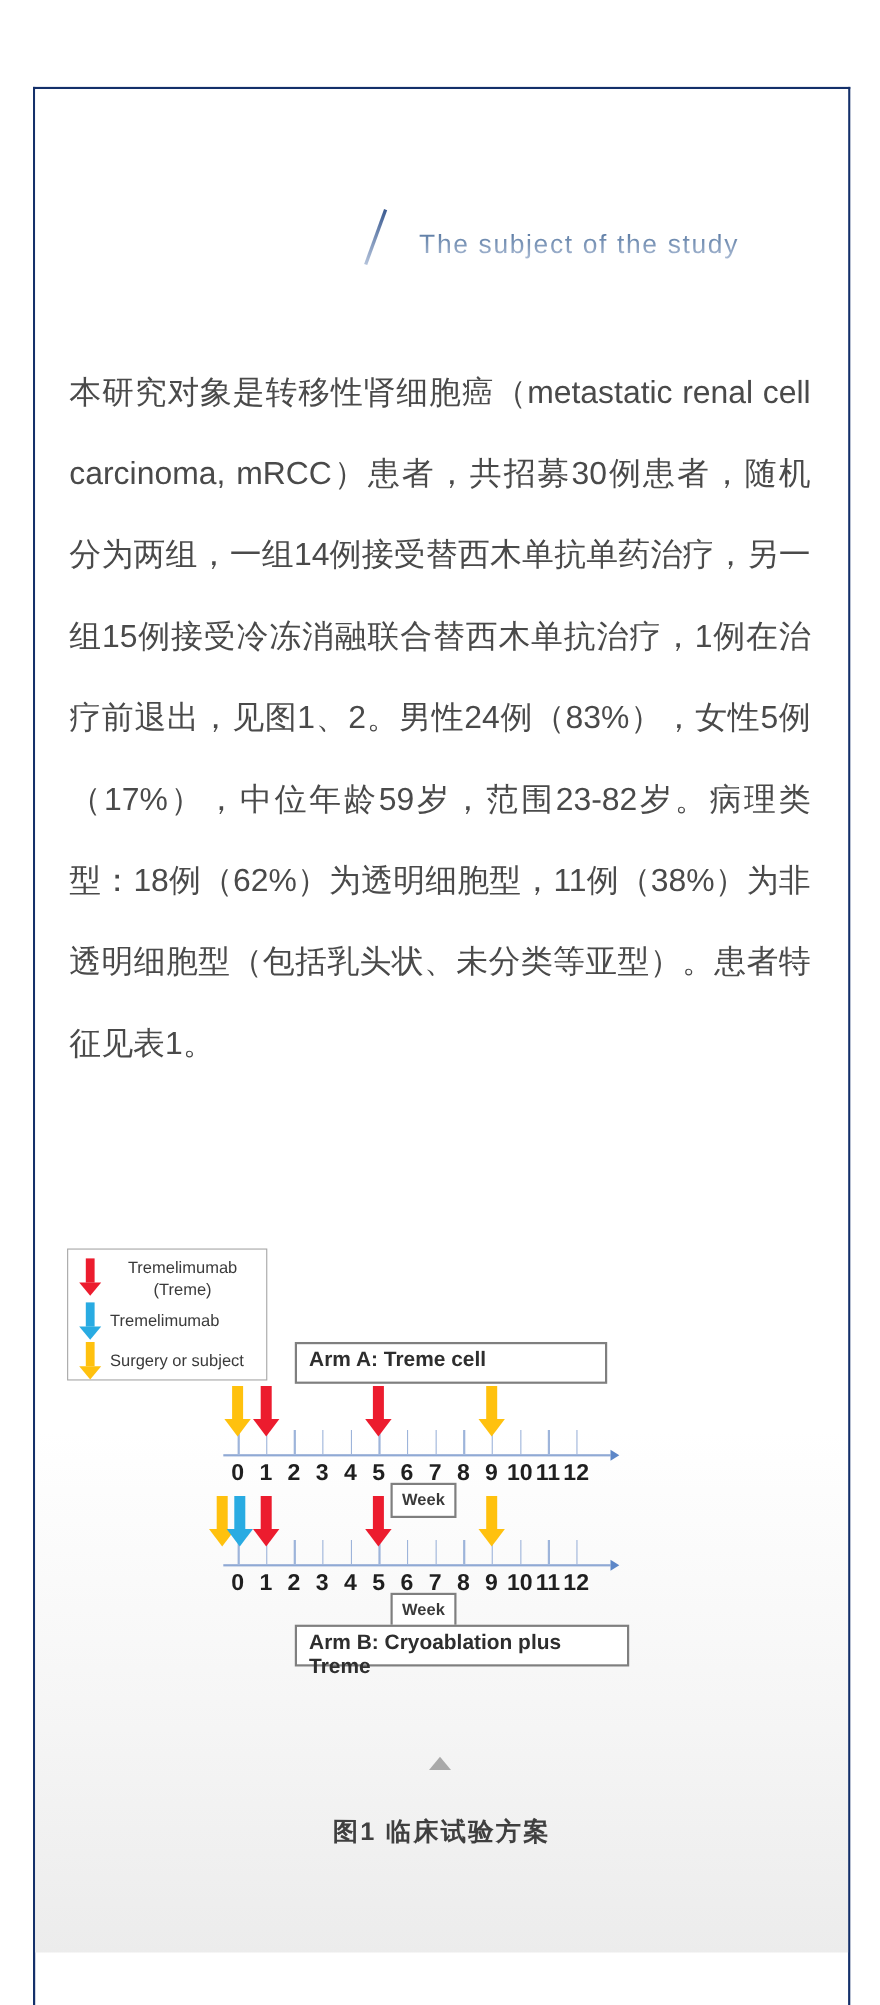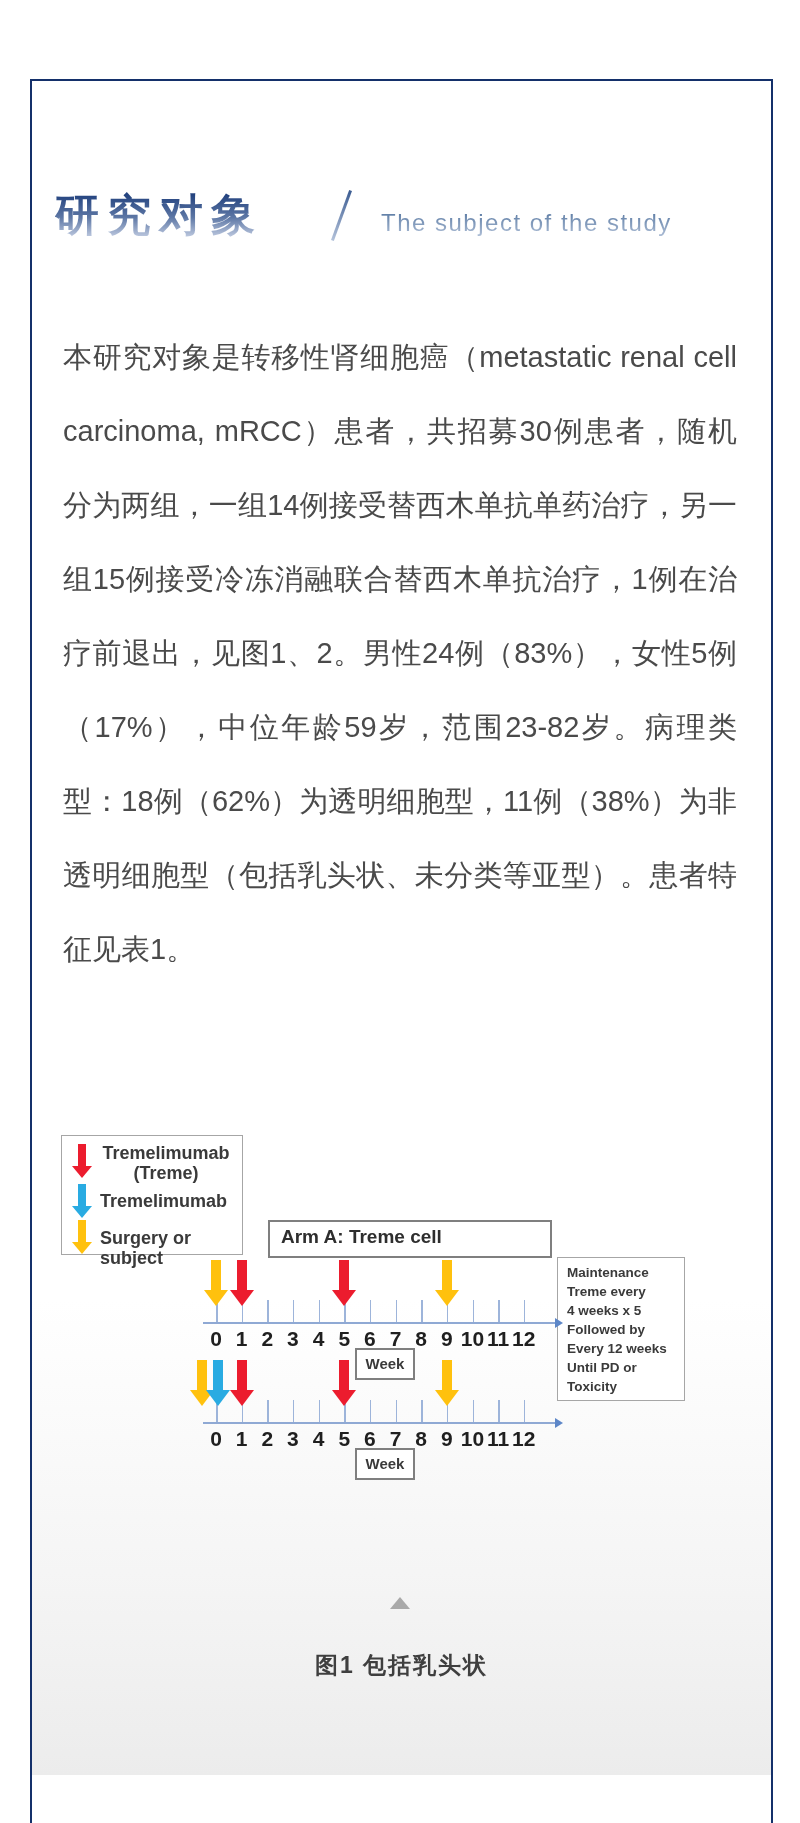--- a/index.html
+++ b/index.html
@@ -23,21 +23,21 @@
             letter-spacing:1.5px;color:#6f8cb6;
             background:linear-gradient(180deg,#54759f 10%,#b9c7dd 100%);
             -webkit-background-clip:text;background-clip:text;-webkit-text-fill-color:transparent;}
   
   .para{position:absolute;left:63px;top:320px;width:674px;font-size:29px;line-height:74px;
         color:#4a4a4a;text-align:justify;text-justify:inter-character;word-break:break-all;}
   
   .figure{position:absolute;left:55px;top:1130px;width:660px;height:395px;}
   .fig-box{position:absolute;background:#ffffff;border:1px solid #a6a6a6;color:#3a3a3a;}
   .legend-box{left:6px;top:5px;width:180px;height:118px;}
-  .legend-text{position:absolute;font-size:18px;font-weight:700;line-height:20px;color:#3a3a3a;}
+  .legend-text{position:absolute;font-size:15px;font-weight:400;line-height:20px;color:#3a3a3a;}
   .legend-text.two-line{white-space:pre-line;text-align:center;width:140px;}
   .armA-box{left:213px;top:90px;width:280px;height:34px;border:2px solid #7f7f7f;}
   .armB-box{left:213px;top:347px;width:300px;height:34px;border:2px solid #7f7f7f;}
   .arm-label{position:absolute;left:11px;top:4px;font-size:19px;font-weight:600;color:#2e2e2e;}
   .maint-box{left:502px;top:127px;width:126px;height:142px;}
   .maint-text{position:absolute;left:9px;top:5px;font-size:13.5px;font-weight:600;line-height:19px;
               color:#3a3a3a;white-space:pre-line;}
   .week-box{position:absolute;width:56px;height:28px;background:#fff;border:2px solid #7f7f7f;
             text-align:center;font-size:15px;font-weight:600;color:#3a3a3a;line-height:28px;}
   .weekA{left:300px;top:218px;}
@@ -69,21 +69,20 @@
 </style>
 </head>
 <body>
 
 <div id="page">
   <div class="frame-top"></div>
   <div class="frame-left"></div>
   <div class="frame-right"></div>
   <div class="card"></div>
 
-  <div class="title">研究对象</div>
   <div class="slash"></div>
   <div class="subtitle">The subject of the study</div>
 
   <div class="para">本研究对象是转移性肾细胞癌（metastatic renal cell carcinoma, mRCC）患者，共招募30例患者，随机分为两组，一组14例接受替西木单抗单药治疗，另一组15例接受冷冻消融联合替西木单抗治疗，1例在治疗前退出，见图1、2。男性24例（83%），女性5例（17%），中位年龄59岁，范围23-82岁。病理类型：18例（62%）为透明细胞型，11例（38%）为非透明细胞型（包括乳头状、未分类等亚型）。患者特征见表1。</div>
 
   <div class="figure">
 
     <div class="fig-box legend-box">
       <div class="arr leg" style="--c:#EC1C2E;left:10px;top:8px;">
           <div class="shaft"></div>
@@ -100,29 +99,20 @@
           <div class="shaft"></div>
           <div class="head"></div>
         </div>
       <div class="legend-text" style="left:38px;top:92px;">Surgery or subject</div>
     </div>
 
     <div class="fig-box armA-box">
       <div class="arm-label">Arm A: Treme cell</div>
     </div>
 
-    <div class="fig-box maint-box">
-      <div class="maint-text">Maintenance
-Treme every
-4 weeks x 5
-Followed by
-Every 12 weeks
-Until PD or
-Toxicity</div>
-    </div>
 
     <div class="tl" id="tlA">
       <div class="axis"></div>
     <div class="tick" style="left: 161px;"></div>
         <div class="num" style="left: 161px;">0</div>
         <div class="tick" style="left: 186.65px;"></div>
         <div class="num" style="left: 186.65px;">1</div>
         <div class="tick" style="left: 212.3px;"></div>
         <div class="num" style="left: 212.3px;">2</div>
         <div class="tick" style="left: 237.95px;"></div>
@@ -210,17 +200,20 @@
           <div class="head"></div>
         </div>
         <div class="arr" style="--c: #FFC10E; left: 379.85px;">
           <div class="shaft"></div>
           <div class="head"></div>
         </div>
       </div>
 
     <div class="week-box weekB">Week</div>
 
+    <div class="fig-box armB-box">
+      <div class="arm-label">Arm B: Cryoablation plus Treme</div>
+    </div>
   </div>
 
   <div class="collapse-tri"></div>
-  <div class="caption">图1  包括乳头状</div>
+  <div class="caption">图1  临床试验方案</div>
 </div>
 
 </body></html>

